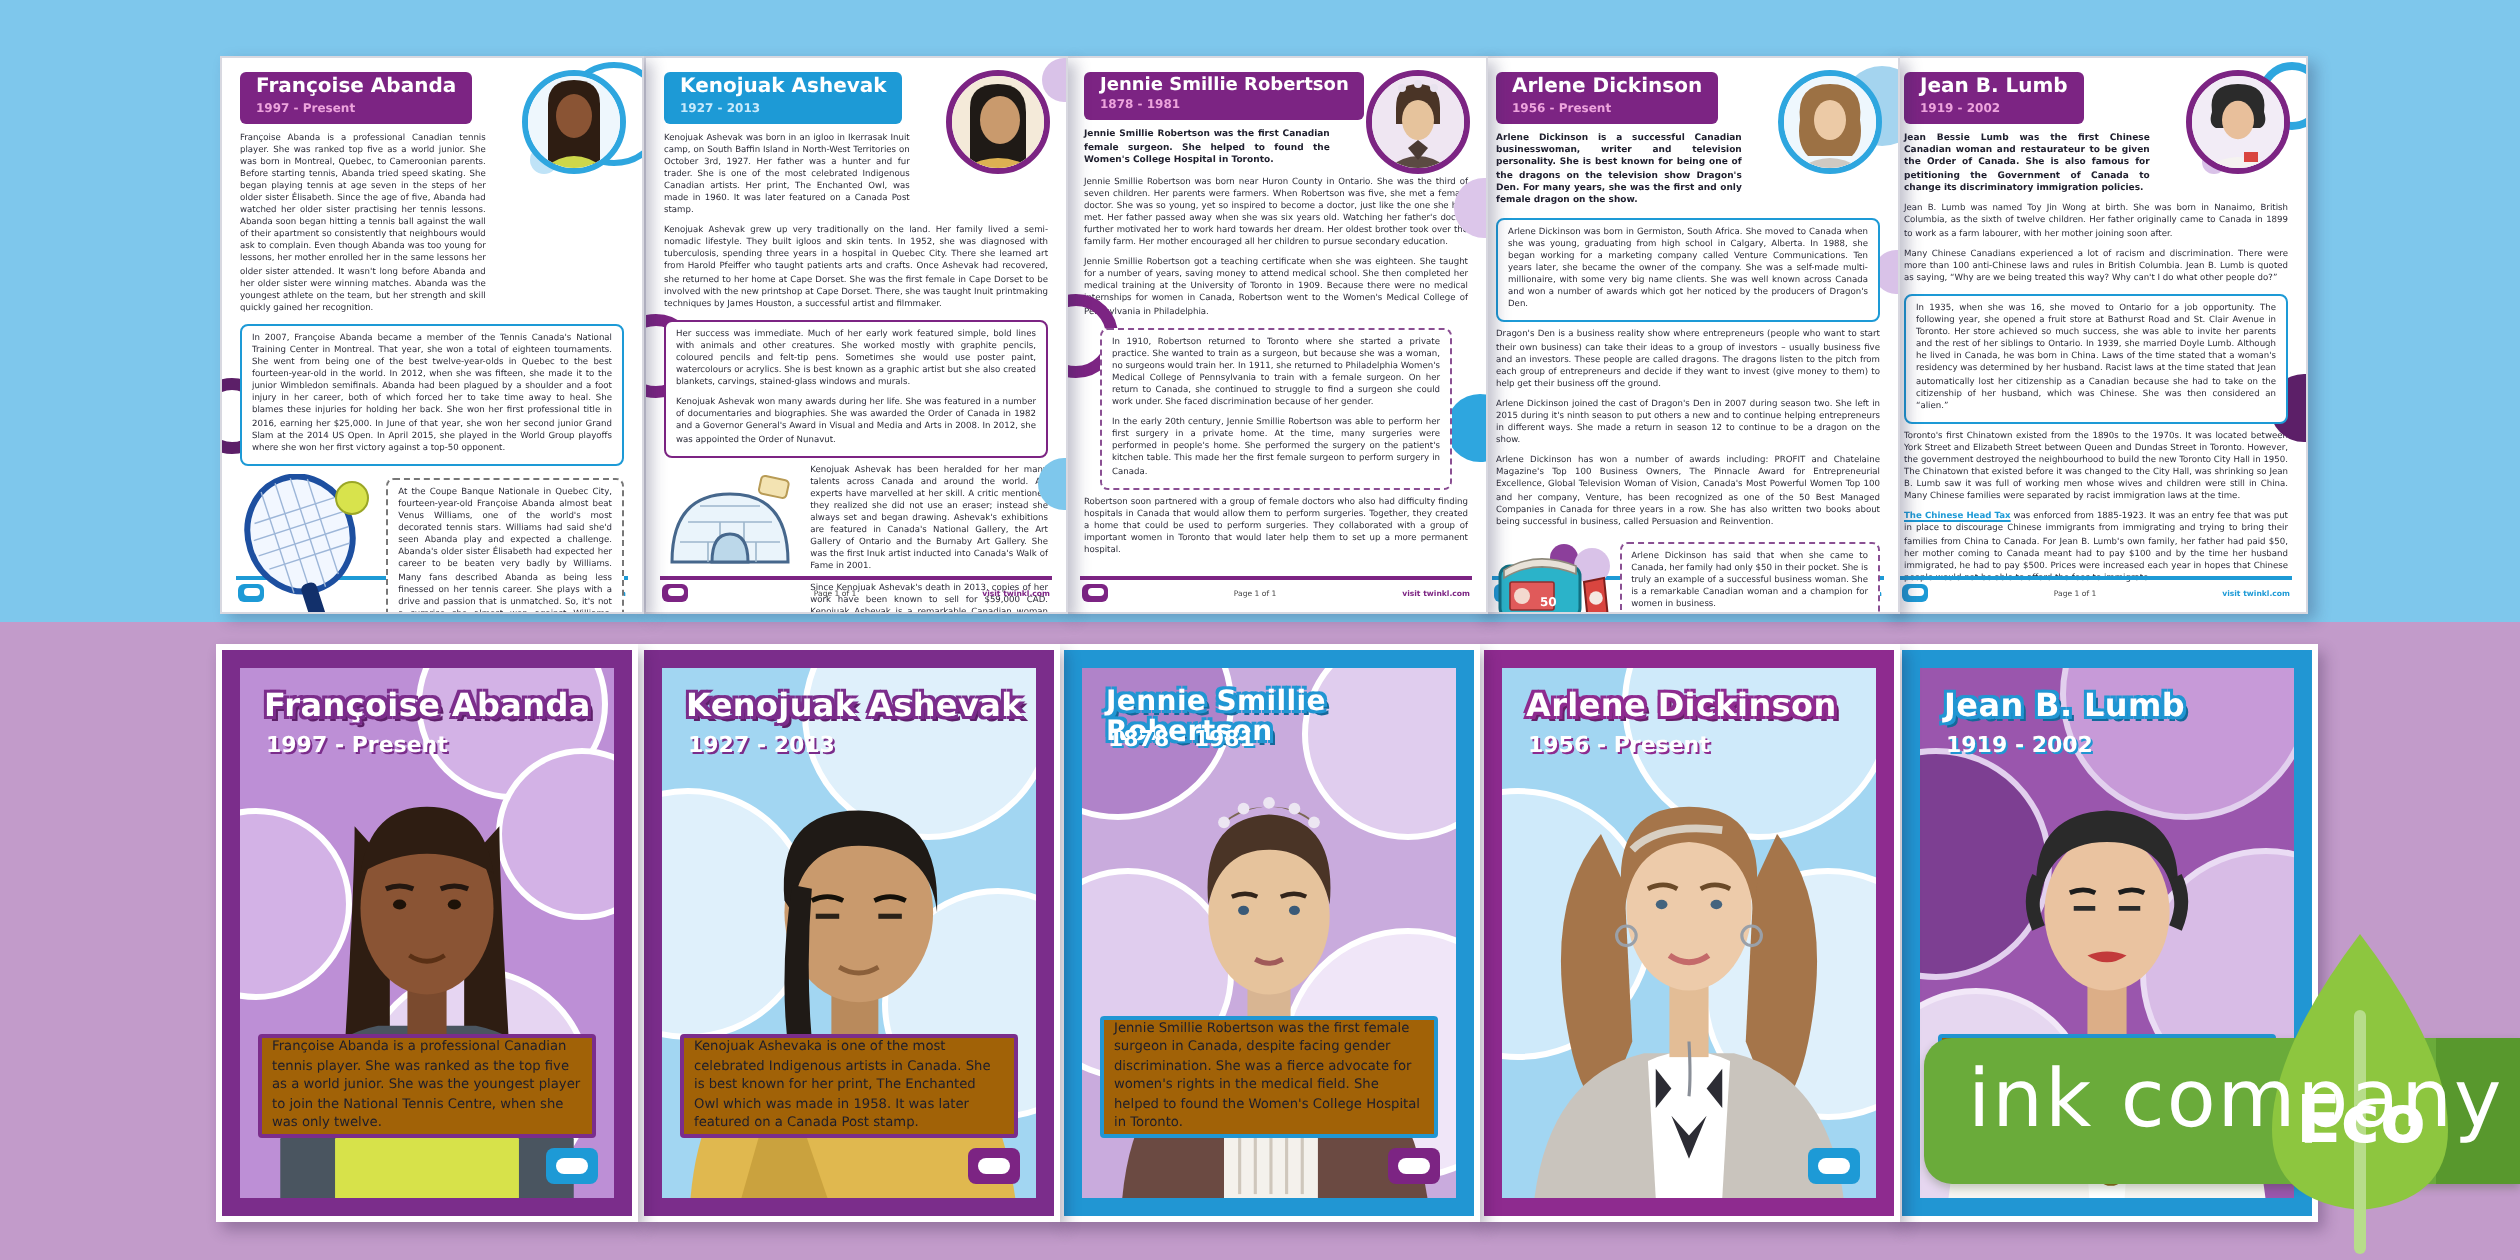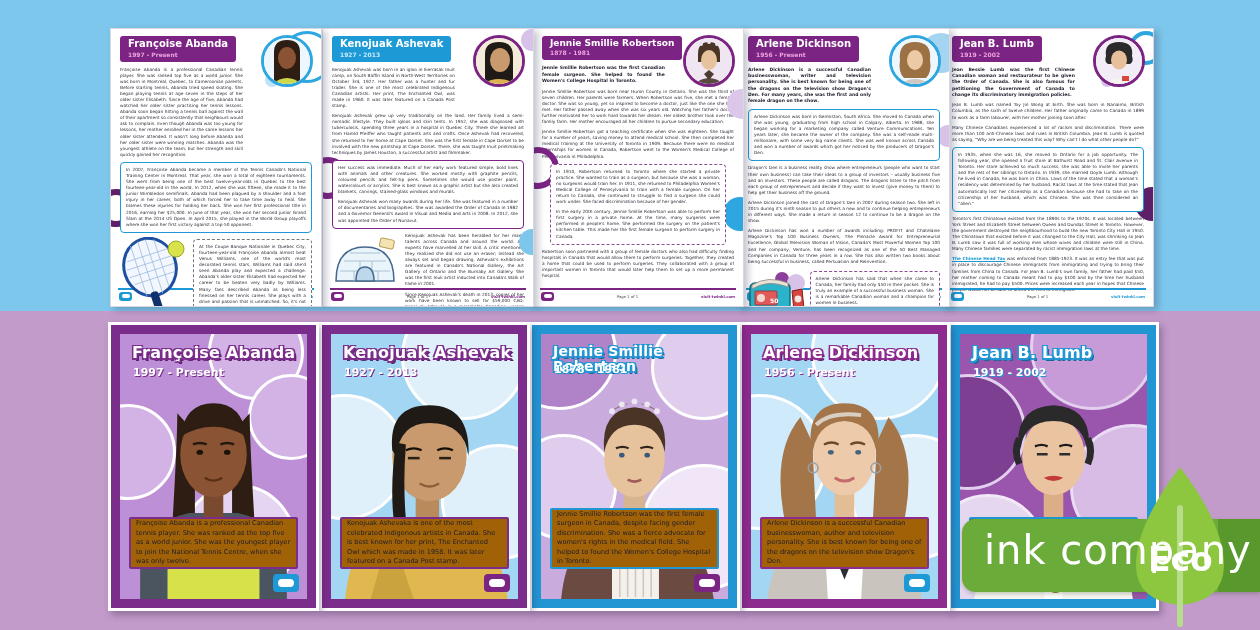--- a/index.html
+++ b/index.html
@@ -446,21 +446,20 @@
         <path d="M66 52 Q80 38 112 42" stroke="#d8cfc2" stroke-width="4" fill="none"></path>
         <path d="M74 72 Q82 68 89 72" stroke="#6b4a28" stroke-width="2.4" fill="none"></path>
         <path d="M101 72 Q108 68 116 72" stroke="#6b4a28" stroke-width="2.4" fill="none"></path>
         <ellipse cx="81" cy="80" rx="3" ry="2.4" fill="#44647e"></ellipse>
         <ellipse cx="109" cy="80" rx="3" ry="2.4" fill="#44647e"></ellipse>
         <path d="M85 106 Q95 113 105 106" stroke="#c46a6a" stroke-width="3" fill="none"></path>
         <circle cx="63" cy="96" r="5" stroke="#9aa0a8" stroke-width="1.6" fill="none"></circle>
         <circle cx="127" cy="96" r="5" stroke="#9aa0a8" stroke-width="1.6" fill="none"></circle>
       </svg>
     </div>
-    <div class="caption cap-magenta">Arlene Dickinson is a successful Canadian businesswoman, author and television personality. She is best known for being one of the dragons on the television show Dragon's Den.</div>
     <div class="card-logo tw-blue"></div>
   </div>
 </div>
 
 <div class="card" style="left:948px;z-index:11;">
   <div class="card-frame f-blue">
     <div class="card-bg bg-p5">
       <span class="blob" style="left:70px;top:-50px;width:120px;height:120px;background:#c79ad8;border-color:#e2d0ee;"></span>
       <span class="blob" style="left:-50px;top:40px;width:110px;height:110px;background:#7d3f92;border-color:#e2d0ee;"></span>
       <span class="blob" style="left:110px;top:90px;width:120px;height:120px;background:#d8bce6;border-color:#eadcf4;"></span>

